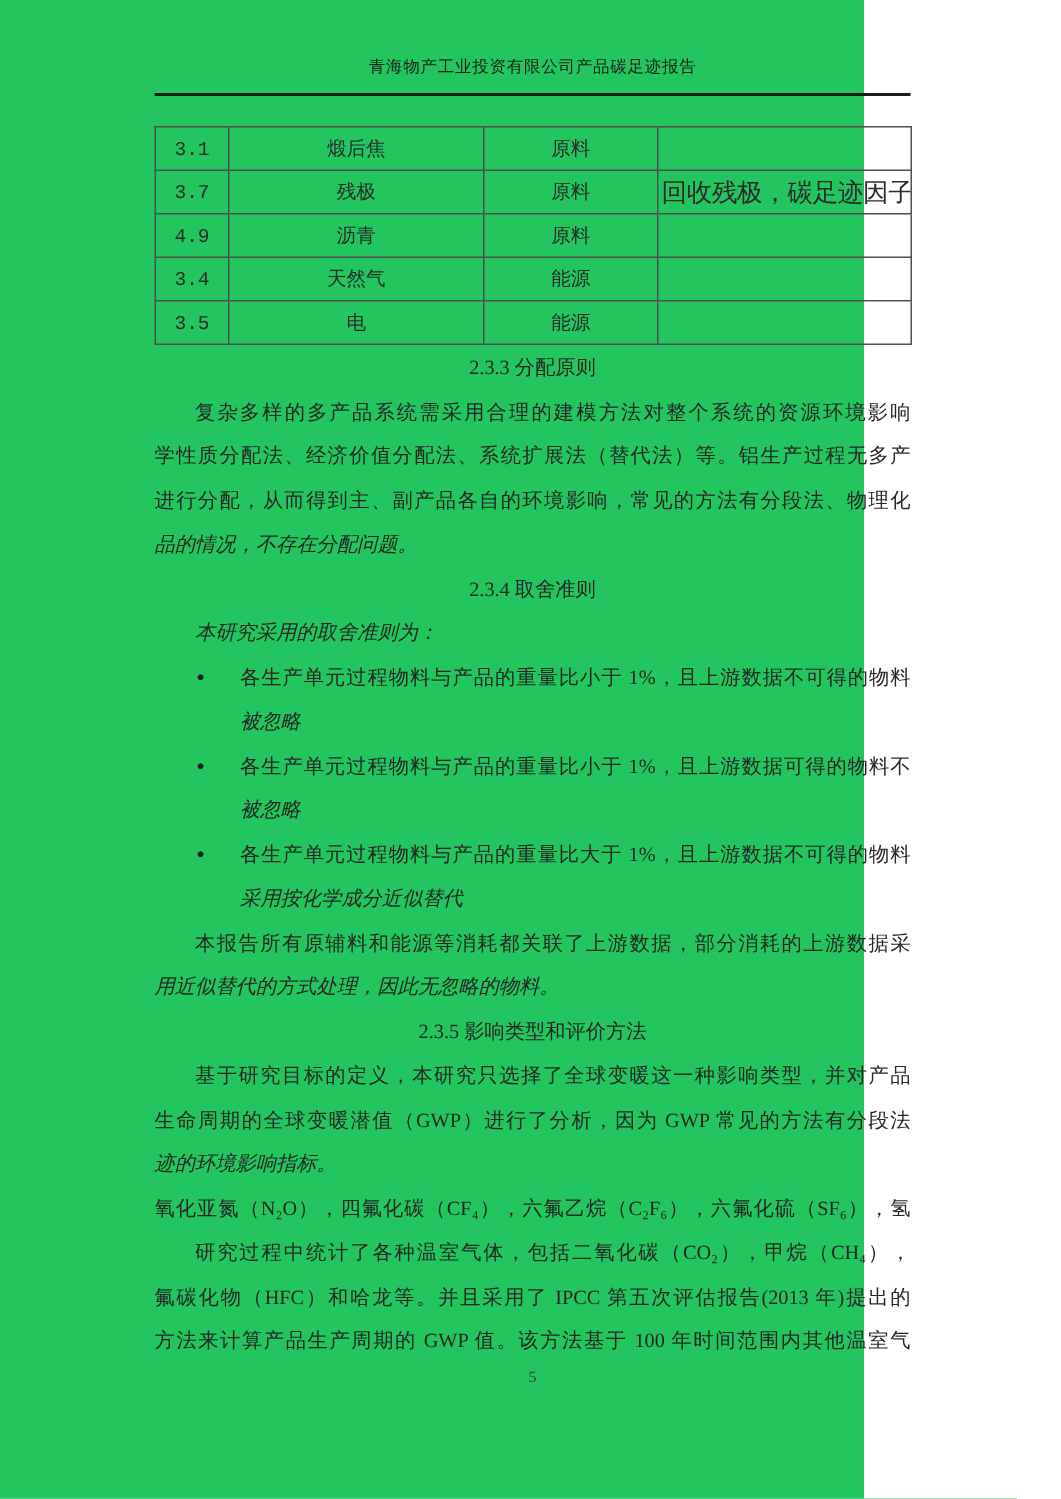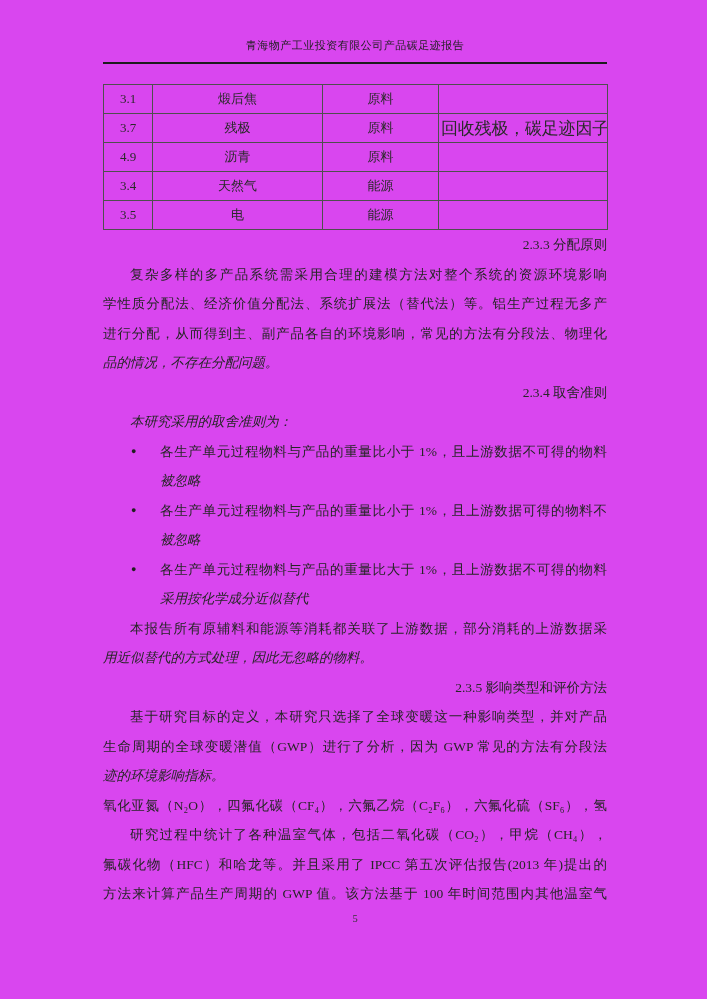--- a/index.html
+++ b/index.html
@@ -2,48 +2,48 @@
 <html><head>
 <meta charset="utf-8">
 <style>
   html, body { margin: 0; padding: 0; }
   body {
     width: 707px; height: 999px; overflow: hidden;
     background: #ffffff;
     font-family: "Liberation Serif", "DejaVu Serif", serif;
     color: #262626;
   }
-  .page { position: relative; width: 707px; height: 999px; background: #d946ef; }
+  .page { position: relative; width: 576px; height: 999px; background: #22c55e; }
   .content { position: absolute; left: 103px; top: 0; width: 504px; }
 
   
   .header { padding-top: 38px; padding-bottom: 9px; border-bottom: 2px solid #1c1c1c; }
   .header-title {
     text-align: center; font-size: 11px; color: #1f1f1f; letter-spacing: 0.5px;
     line-height: 15px;
   }
 
   
   table.doc-table {
     margin-top: 20px; width: 504px; table-layout: fixed;
-    border-collapse: collapse; font-size: 13px; color: #2a2a2a;
+    border-collapse: collapse; font-size: 13px; color: #2a2a2a; font-family: Liberation Mono, monospace;
   }
   table.doc-table td {
     border: 1px solid #4f4f4f; height: 28px; text-align: center;
     padding: 0 2px; overflow: hidden; white-space: nowrap;
   }
   col.c1 { width: 49px; }
   col.c2 { width: 170px; }
   col.c3 { width: 116px; }
   col.c4 { width: 169px; }
   td.cell-note { text-align: left; padding-left: 3px; font-size: 17px; letter-spacing: -0.2px; }
 
   
   .body-text { font-size: 13.5px; line-height: 29.5px; color: #262626; }
-  .heading { text-align: right; white-space: nowrap; }
+  .heading { text-align: center; white-space: nowrap; }
   .line { display: block; text-align: justify; text-align-last: justify; }
   .line.last { text-align-last: left; font-style: italic; }
   .line.indent { text-indent: 27px; }
 
   
   .bullet { display: flex; }
   .bullet-marker {
     flex: none; width: 29px; margin-left: 28px;
     font-size: 9px; line-height: 29.5px; color: #1f1f1f;
   }

